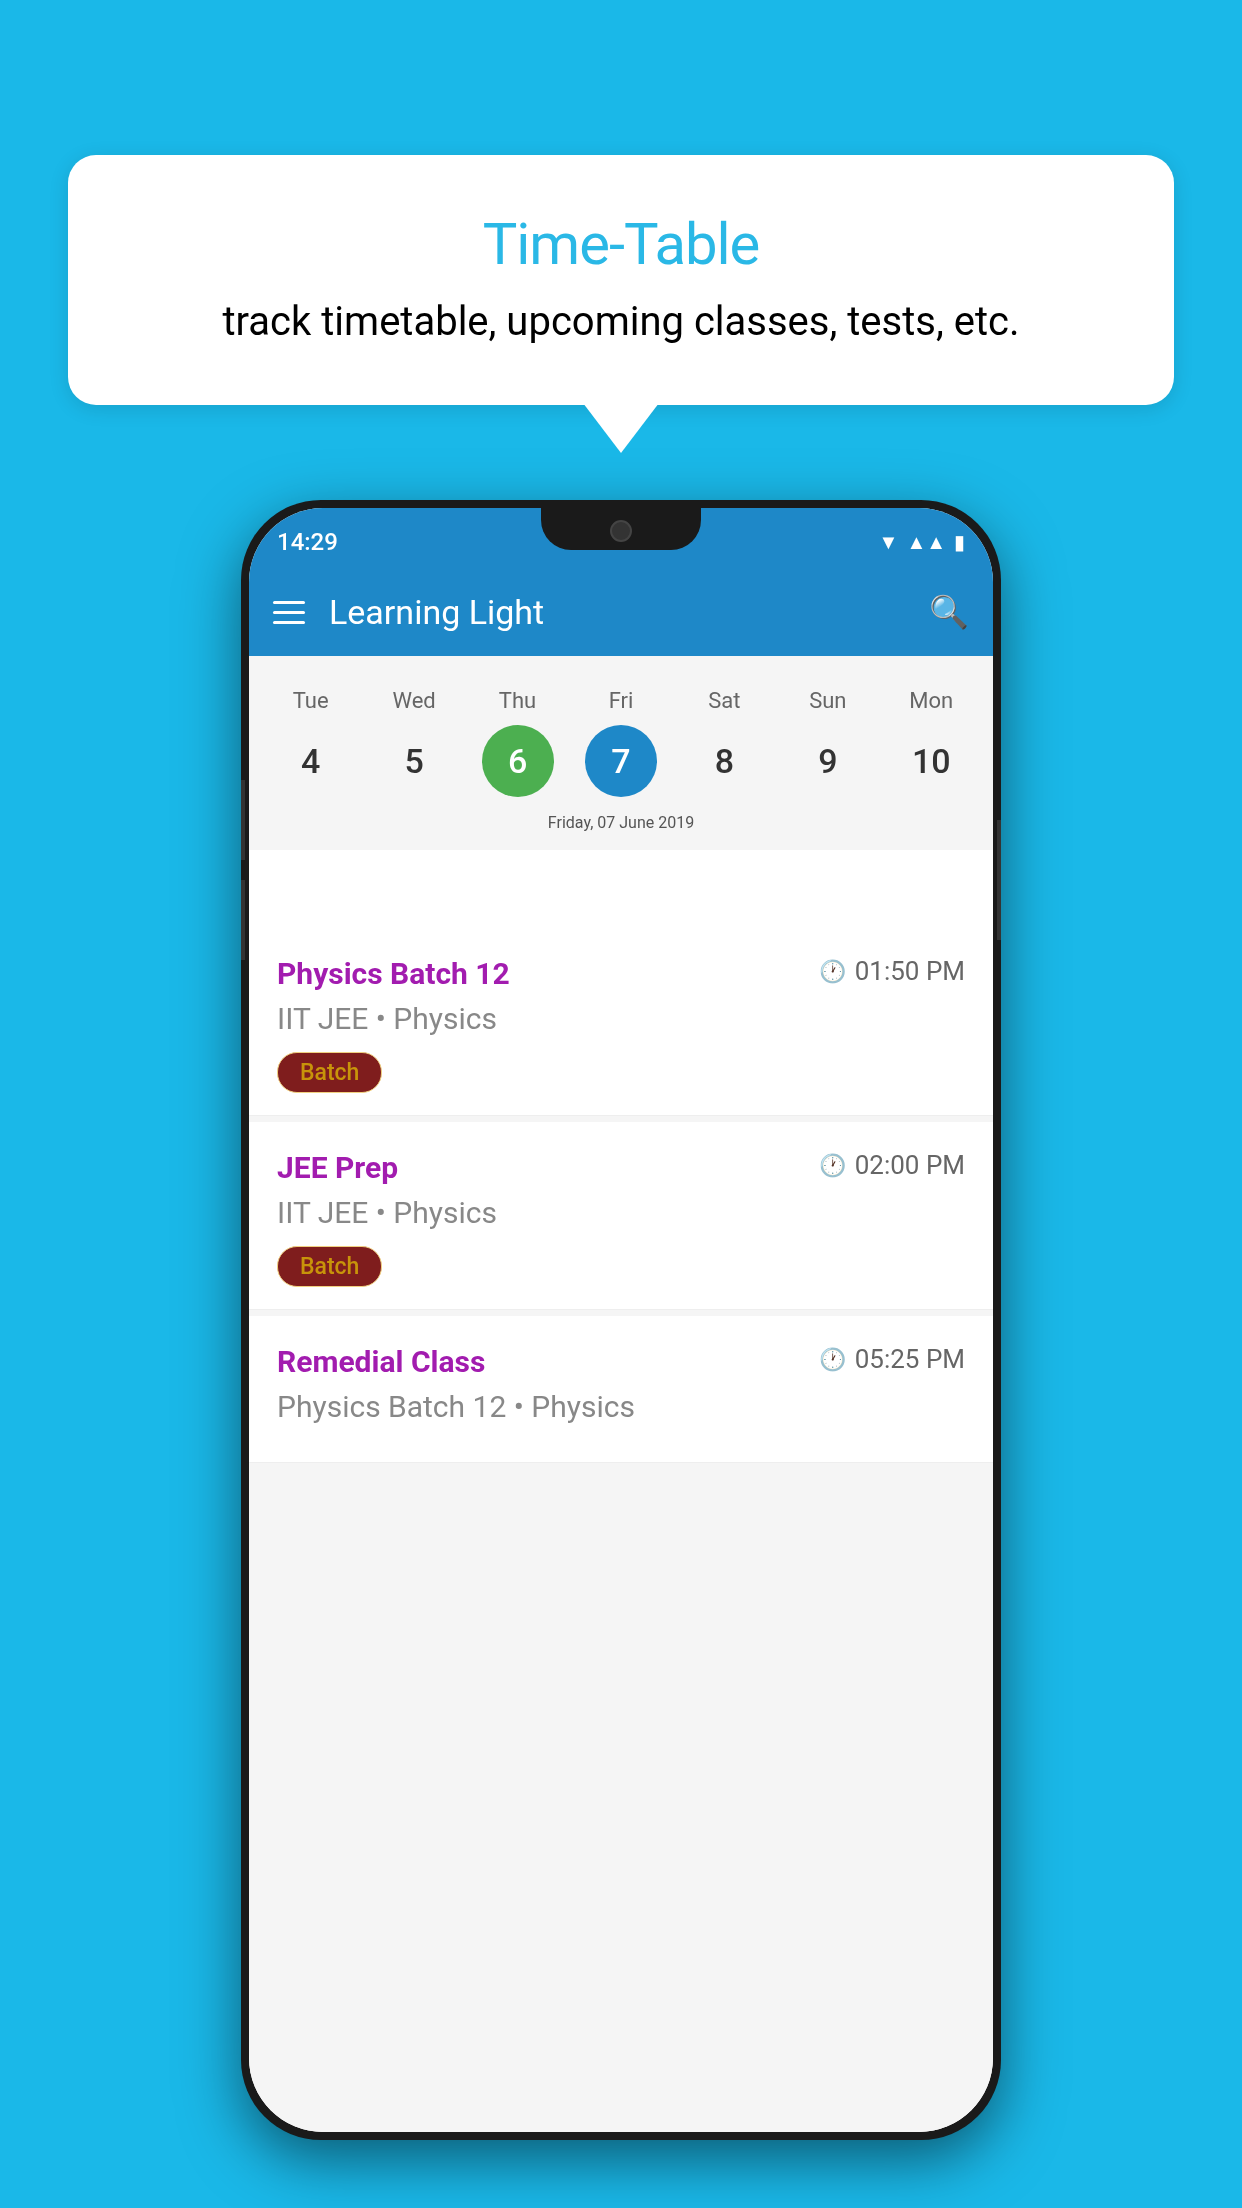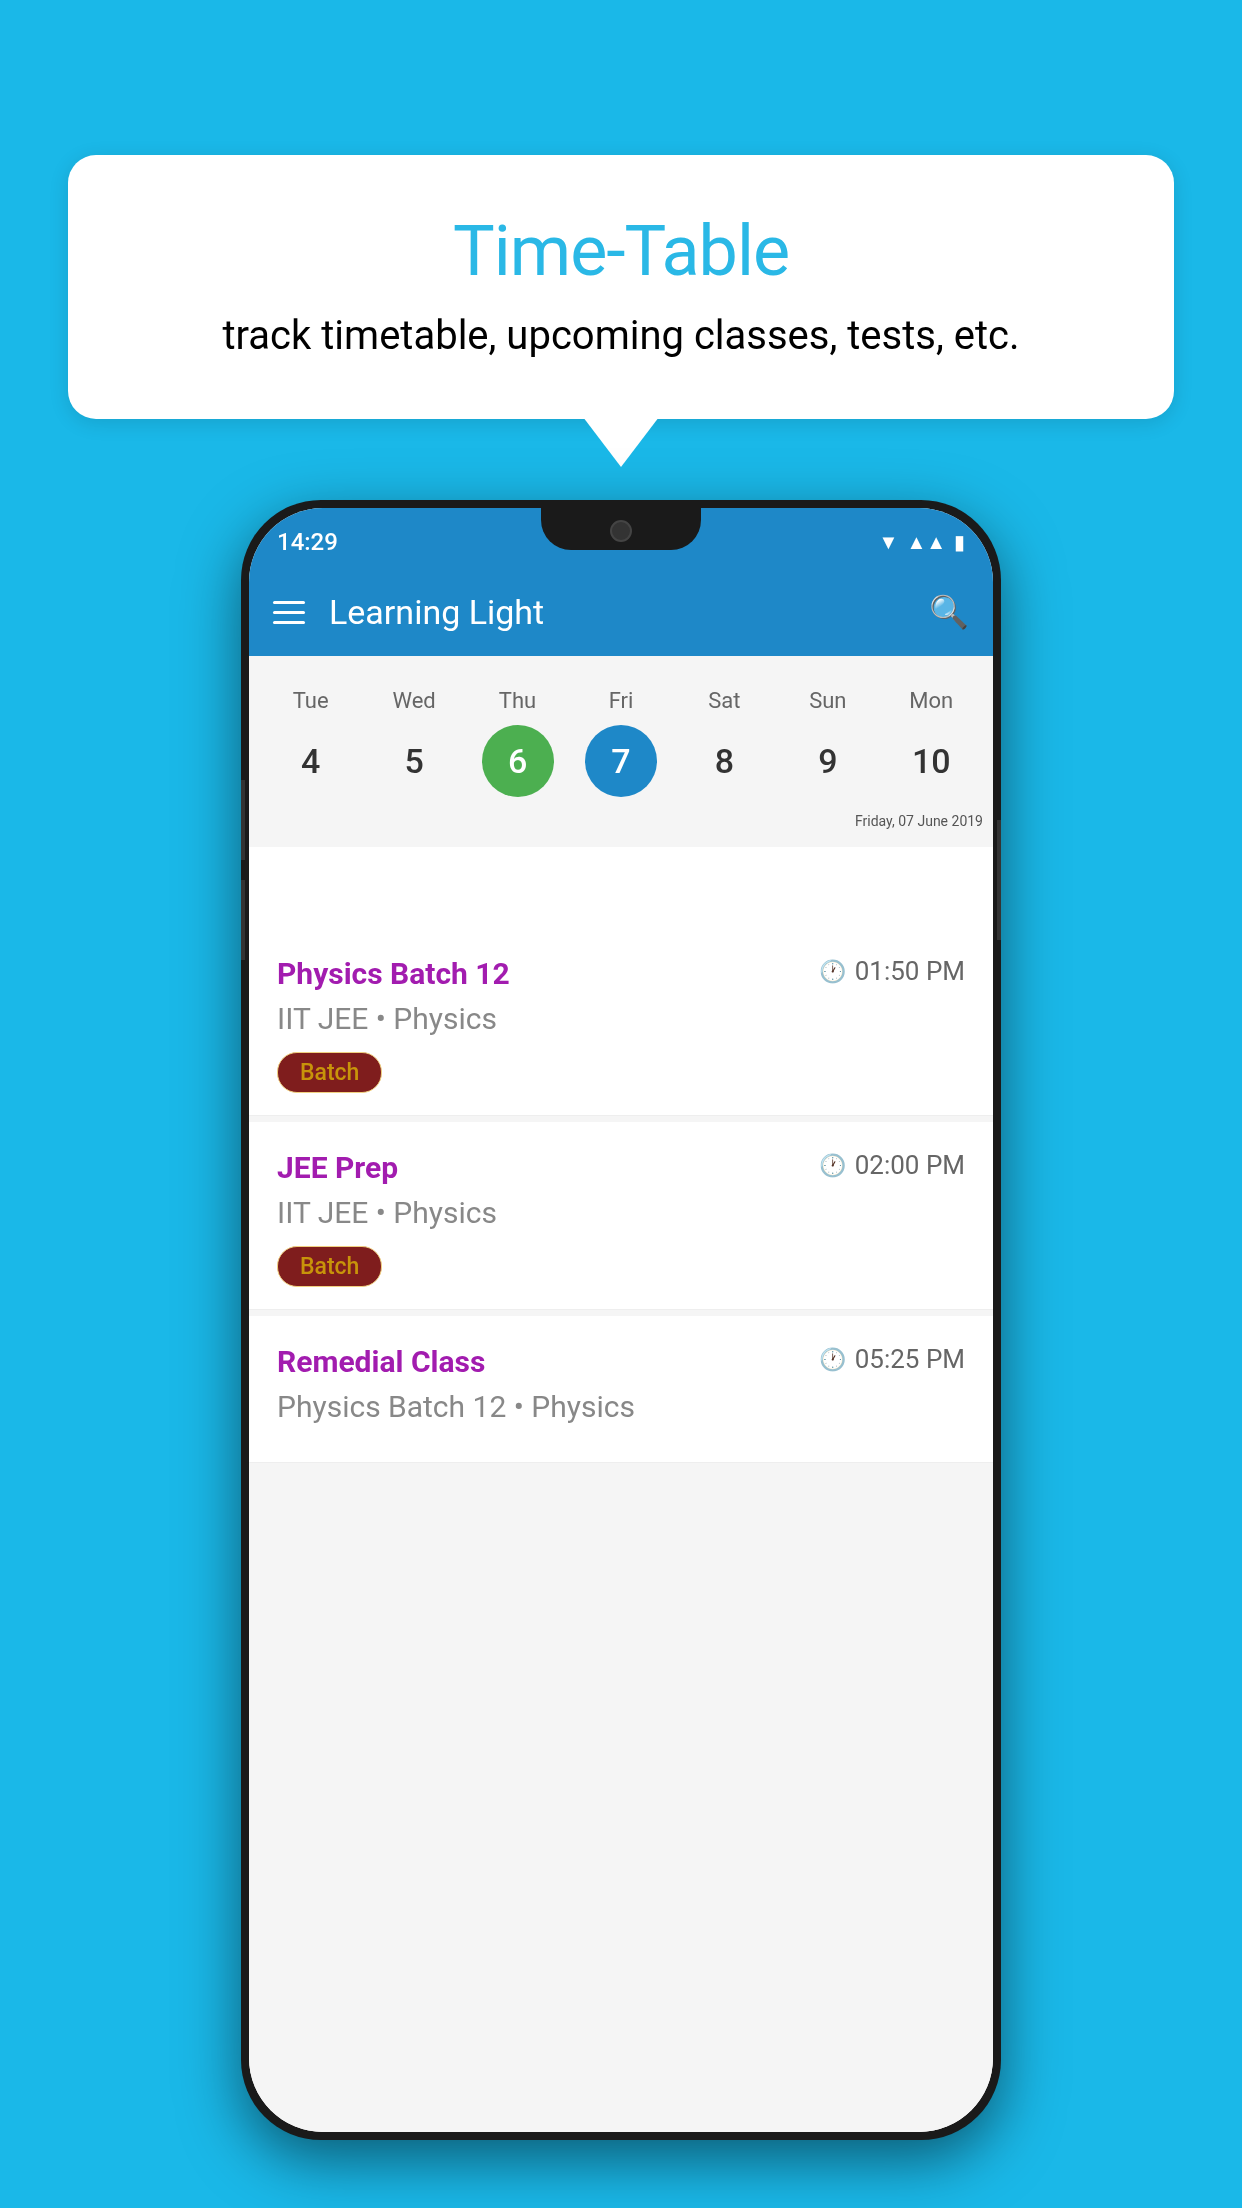--- a/index.html
+++ b/index.html
@@ -34,21 +34,21 @@
       left: 50%;
       transform: translateX(-50%);
       width: 0;
       height: 0;
       border-left: 38px solid transparent;
       border-right: 38px solid transparent;
       border-top: 50px solid white;
     }
 
     .bubble-title {
-      font-size: 70px;
+      font-size: 58px;
       font-weight: 400;
       color: #2ab8e6;
       margin-bottom: 20px;
       letter-spacing: -1px;
     }
 
     .bubble-subtitle {
       font-size: 40px;
       color: #000000;
       font-weight: 400;
@@ -224,22 +224,22 @@
       background: #4CAF50;
       color: white;
     }
 
     .day-number.selected {
       background: #1e88c8;
       color: white;
     }
 
     .selected-date {
-      text-align: right;
-      font-size: 14px;
+      text-align: center;
+      font-size: 16px;
       color: #555;
       padding: 6px 0 10px;
     }
 
     
     .class-list {
       position: absolute;
       top: 420px;
       left: 0;
       right: 0;

